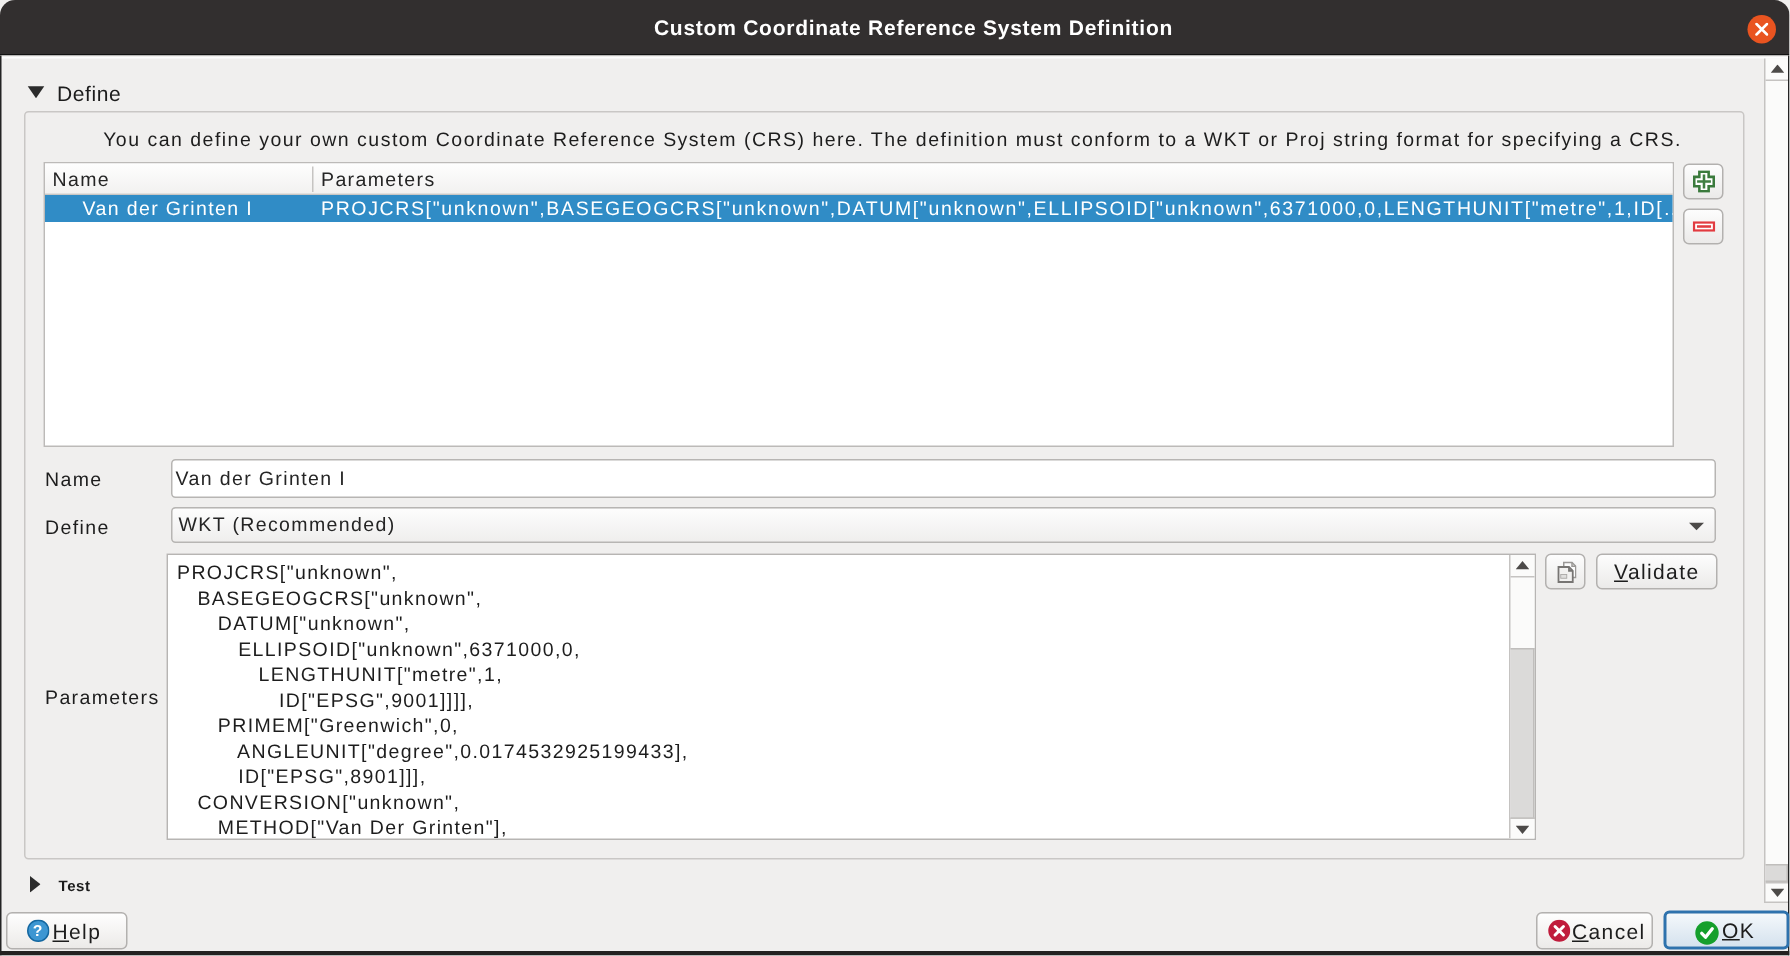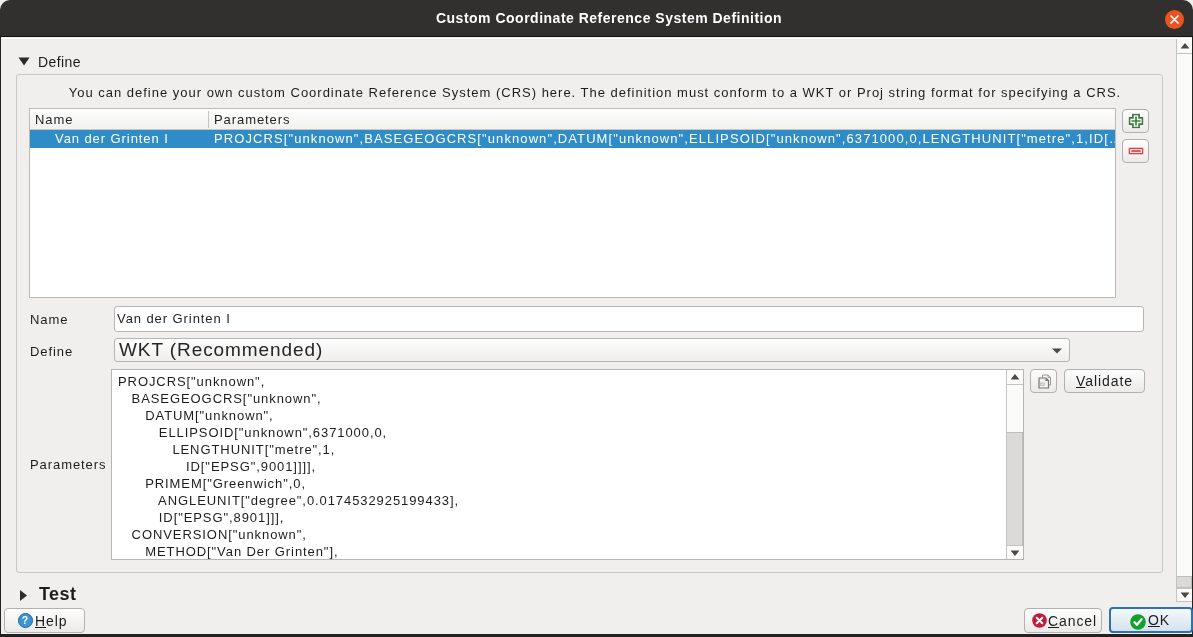--- a/index.html
+++ b/index.html
@@ -54,40 +54,40 @@
 .sqbtn { width:27px; height:24px; background:linear-gradient(#fdfdfd,#ebeae9); border:1px solid #b3b1af; border-radius:4px; }
 #btnPlus { left:1122px; top:109px; }
 #btnMinus { left:1122px; top:139px; }
 .sqbtn svg { position:absolute; left:50%; top:50%; transform:translate(-50%,-50%); }
 
 
 .flabel { color:#1d1d1d; font-size:13px; }
 #lblName { left:30px; top:312px; }
 #inpName { left:114px; top:306px; width:1030px; height:26px; background:#fff; border:1px solid #b7b5b3; border-radius:3px; line-height:24px; padding-left:2px; font-size:13px; }
 #lblFormat { left:30px; top:344px; }
-#combo { left:114px; top:338px; width:956px; height:24px; background:linear-gradient(#fdfdfd,#efeeed); border:1px solid #b7b5b3; border-radius:3px; line-height:22px; padding-left:4px; font-size:19px; }
+#combo { left:114px; top:338px; width:1030px; height:24px; background:linear-gradient(#fdfdfd,#efeeed); border:1px solid #b7b5b3; border-radius:3px; line-height:22px; padding-left:4px; font-size:13px; }
 #combo svg { position:absolute; right:7px; top:9px; }
 #lblParams { left:30px; top:457px; }
 
 
 #wkt { left:111px; top:369px; width:913px; height:191px; background:#fff; border:1px solid #b7b5b3; }
 #wkttext { position:absolute; left:6px; top:2.5px; white-space:pre; font-size:13px; line-height:17.1px; color:#1d1d1d; }
 #wktsb { position:absolute; right:0; top:0; width:17px; height:189px; background:#fbfbfa; border-left:1px solid #c5c3c1; }
 #wktsb .up { position:absolute; left:0; top:0; width:16px; height:15px; border-bottom:1px solid #c5c3c1; }
 #wktsb .thumb { position:absolute; left:0px; top:62px; width:16px; height:114px; background:#dbdad9; border:1px solid #c0bebc; border-left:none;}
 #wktsb .dn { position:absolute; left:0; bottom:0; width:16px; height:14px; border-top:1px solid #c5c3c1; }
 .arr { position:absolute; left:50%; top:50%; transform:translate(-50%,-50%); }
 
 
 #btnCopy { left:1030px; top:369px; width:27px; height:24px; background:linear-gradient(#fdfdfd,#ebeae9); border:1px solid #b3b1af; border-radius:4px; }
 #btnCopy svg { position:absolute; left:7px; top:4px; }
 #btnValidate { left:1064px; top:369px; width:81px; height:24px; background:linear-gradient(#fdfdfd,#ebeae9); border:1px solid #b3b1af; border-radius:4px; text-align:center; line-height:22px; font-size:14px; color:#1d1d1d; }
 
 
-#testHdr { left:19px; top:584px; font-weight:bold; font-size:18px; letter-spacing:0.4px; color:#1c1c1c; }
+#testHdr { left:19px; top:584px; font-weight:bold; font-size:10px; letter-spacing:0.4px; color:#1c1c1c; }
 #testHdr svg { vertical-align:-1px; margin-right:12px; }
 
 
 #dsb { left:1176px; top:39px; width:16px; height:563px; background:#fbfbfa; border-left:1px solid #c5c3c1; border-bottom:1px solid #c5c3c1; }
 #dsb .up { position:absolute; left:0; top:0; width:15px; height:15px; border-bottom:1px solid #c5c3c1; }
 #dsb .thumb { position:absolute; left:0; top:537px; width:15px; height:12px; background:#dbdad9; border:1px solid #c0bebc; border-left:none; }
 #dsb .dn { position:absolute; left:0; bottom:0; width:15px; height:13px; border-top:1px solid #c5c3c1; }
 
 
 .botbtn { height:25px; background:linear-gradient(#fefefe,#eceae8); border:1px solid #b3b1af; border-radius:4px; font-size:14px; color:#1d1d1d; }

